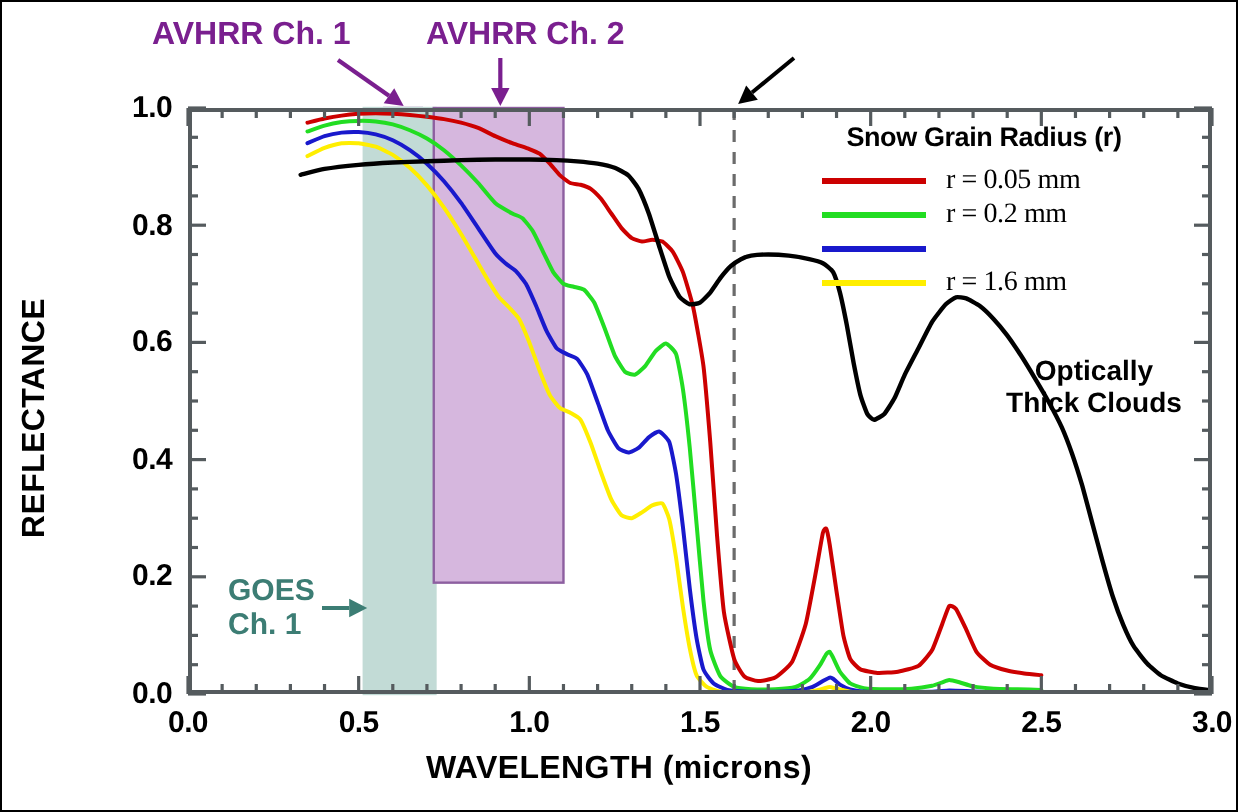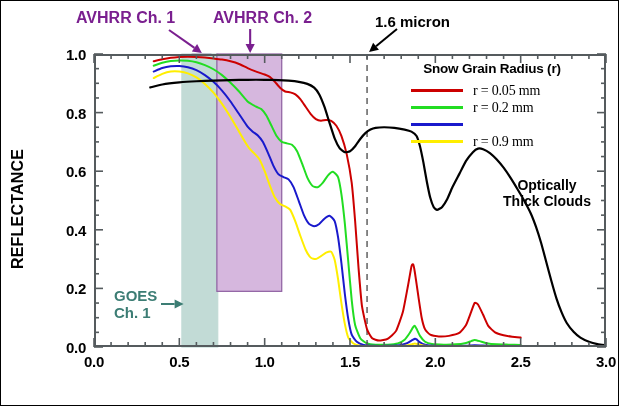--- a/index.html
+++ b/index.html
@@ -191,20 +191,21 @@
         <polygon points="249.16,52 244.56,43 253.76,43" fill="#7a1f8f"></polygon>
         <line x1="396" y1="28" x2="375.01451741807796" y2="45.27921596840837" stroke="#000000" stroke-width="2"></line>
         <polygon points="368.06666666666666,51 372.09056113526447,41.728092251020385 377.93847370089145,48.83033968579636" fill="#000000"></polygon>
         <line x1="160" y1="303" x2="173.60000000000002" y2="303" stroke="#3c7d74" stroke-width="2"></line>
         <polygon points="182.60000000000002,303 173.60000000000002,307.6 173.60000000000002,298.4" fill="#3c7d74"></polygon>
       </g>
   </svg>
 
   <div id="plot"></div>
 
+  <div id="xaxis-title">WAVELENGTH (microns)</div>
   <div id="yaxis-title">REFLECTANCE</div>
 
   <div id="xticklabels">
       <div class="xlab" style="left: 93px;">0.0</div>
       <div class="xlab" style="left: 178.333px;">0.5</div>
       <div class="xlab" style="left: 263.667px;">1.0</div>
       <div class="xlab" style="left: 349px;">1.5</div>
       <div class="xlab" style="left: 434.333px;">2.0</div>
       <div class="xlab" style="left: 519.667px;">2.5</div>
       <div class="xlab" style="left: 605px;">3.0</div>
@@ -215,21 +216,20 @@
       <div class="ylab" style="top: 228.8px; left: 45px; width: 40px; right: auto;">0.4</div>
       <div class="ylab" style="top: 170.2px; left: 45px; width: 40px; right: auto;">0.6</div>
       <div class="ylab" style="top: 111.6px; left: 45px; width: 40px; right: auto;">0.8</div>
       <div class="ylab" style="top: 53px; left: 45px; width: 40px; right: auto;">1.0</div>
     </div>
 
   <div class="ann ann-purple" id="ann-avhrr1" style="left:75px;top:8px;">AVHRR Ch. 1</div>
 
   <div class="ann ann-purple" id="ann-avhrr2" style="left:212px;top:8px;">AVHRR Ch. 2</div>
 
-  <div class="ann ann-black" id="ann-micron" style="left:374px;top:12px;">1.6 micron</div>
 
   <div class="ann ann-teal" id="ann-goes" style="left:113px;top:286px;">
     <div>GOES</div>
     <div>Ch. 1</div>
   </div>
 
   <div id="otc">Optically Thick Clouds</div>
 
   <div id="legend">
     <div id="legend-title">Snow Grain Radius (r)</div>
@@ -240,18 +240,18 @@
         </div>
         <div class="leg-row">
           <span class="leg-swatch" style="border-top-color: rgb(34, 221, 34);"></span>
           <span class="leg-text">r = 0.2 mm</span>
         </div>
         <div class="leg-row">
           <span class="leg-swatch" style="border-top-color: rgb(25, 25, 204);"></span>
         </div>
         <div class="leg-row">
           <span class="leg-swatch" style="border-top-color: rgb(255, 238, 0);"></span>
-          <span class="leg-text">r = 0.9 mm</span>
+          <span class="leg-text">r = 1.6 mm</span>
         </div>
       </div>
   </div>
 
 </div>
 
 </body></html>

